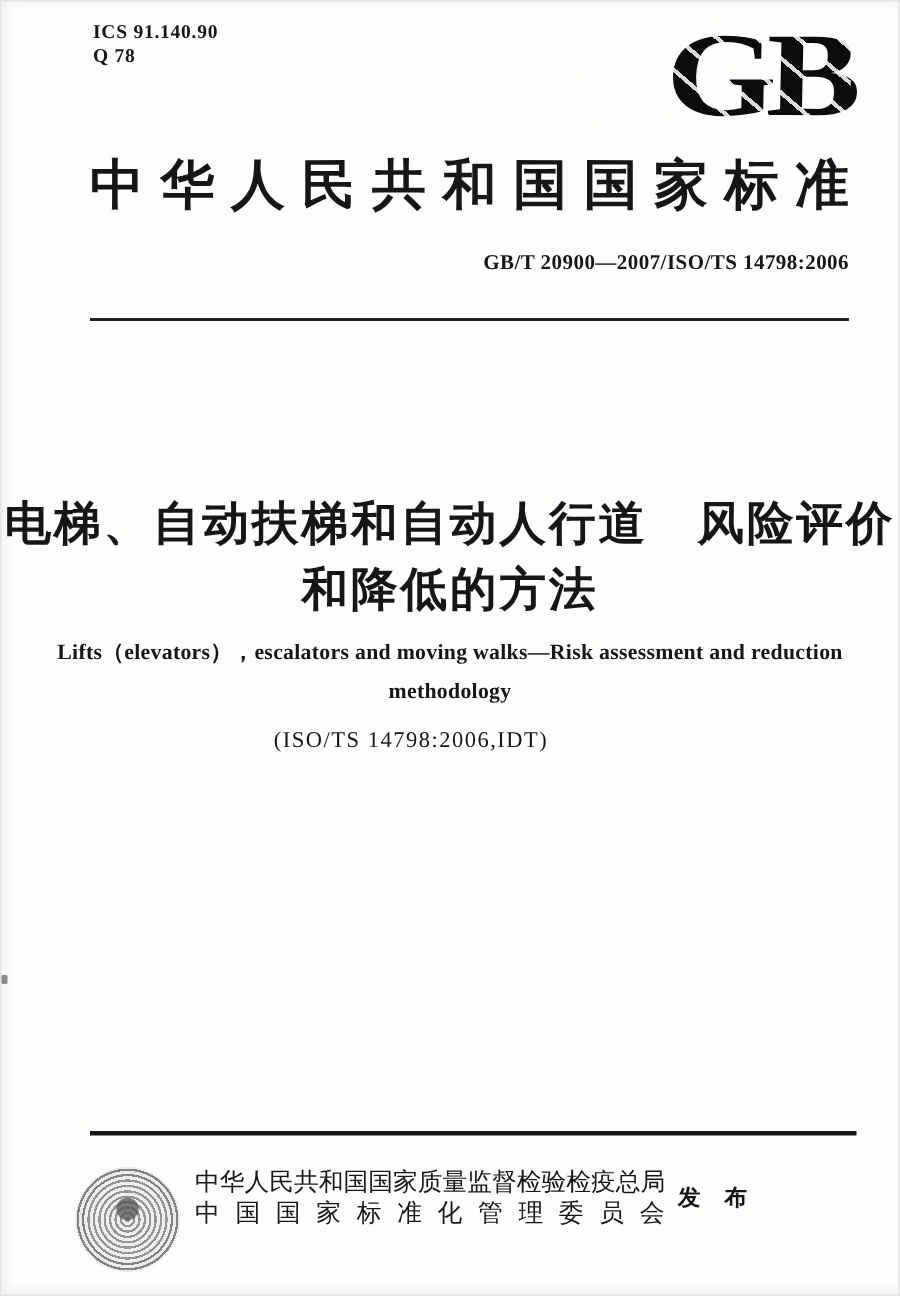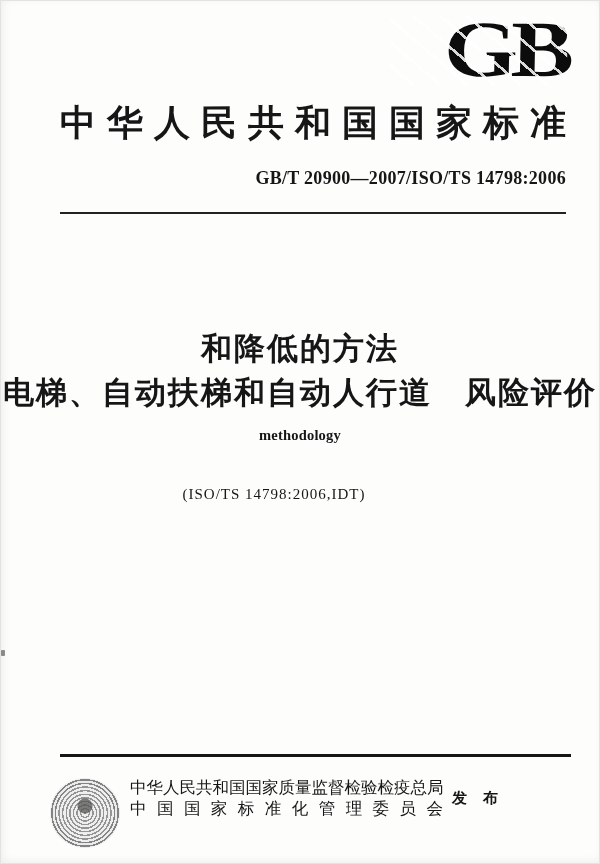--- a/index.html
+++ b/index.html
@@ -30,21 +30,21 @@
   }
   
   .std-header{
     position:absolute;left:60px;top:101px;width:506px;
     font-size:36px;font-weight:700;line-height:44px;
   }
   .cj{display:flex;justify-content:space-between;}
   
   .std-number{
     position:absolute;right:34px;top:168px;
-    font-size:18px;font-weight:700;letter-spacing:.3px;
+    font-size:14px;font-weight:700;letter-spacing:.3px;
   }
   .rule-top{position:absolute;left:60px;top:212px;width:506px;height:2px;background:#222;}
   
   .main-title{position:absolute;left:0;top:327px;width:600px;text-align:center;
     font-size:31px;font-weight:700;line-height:44px;letter-spacing:2px;}
   .eng-title{position:absolute;left:0;top:422px;width:600px;text-align:center;
     font-size:14.5px;font-weight:700;line-height:26px;letter-spacing:.2px;}
   .iso-ref{position:absolute;left:0;top:486px;width:548px;text-align:center;
     font-size:15px;font-weight:400;letter-spacing:1px;}
   
@@ -66,20 +66,24 @@
   .publisher{position:absolute;left:130px;top:777px;width:313px;font-weight:400;}
   .publisher-line{font-size:16.5px;line-height:21px;white-space:nowrap;}
   .publish-label{position:absolute;left:452px;top:789px;width:46px;
     font-size:15px;font-weight:700;}
 </style>
 </head>
 <body>
 
 <div class="page">
 
+  <div class="ics-block">
+    <div>ICS 91.140.90</div>
+    <div>Q 78</div>
+  </div>
 
   <div class="gb-logo">
     <span>GB</span>
     <span class="gb-logo-highlights"></span>
   </div>
 
   <div class="std-header cj">
       <span>中</span>
       <span>华</span>
       <span>人</span>
@@ -91,25 +95,26 @@
       <span>家</span>
       <span>标</span>
       <span>准</span>
     </div>
 
   <div class="std-number">GB/T 20900—2007/ISO/TS 14798:2006</div>
 
   <div class="rule-top"></div>
 
   <div class="main-title">
+    <div>电梯、自动扶梯和自动人行道　风险评价</div>
     <div>和降低的方法</div>
-    <div>电梯、自动扶梯和自动人行道　风险评价</div>
   </div>
 
   <div class="eng-title">
+    <div>Lifts（elevators），escalators and moving walks—Risk assessment and reduction</div>
     <div>methodology</div>
   </div>
 
   <div class="iso-ref">(ISO/TS 14798:2006,IDT)</div>
 
   <div class="scan-speck"></div>
 
 
   <div class="rule-bottom"></div>
 

